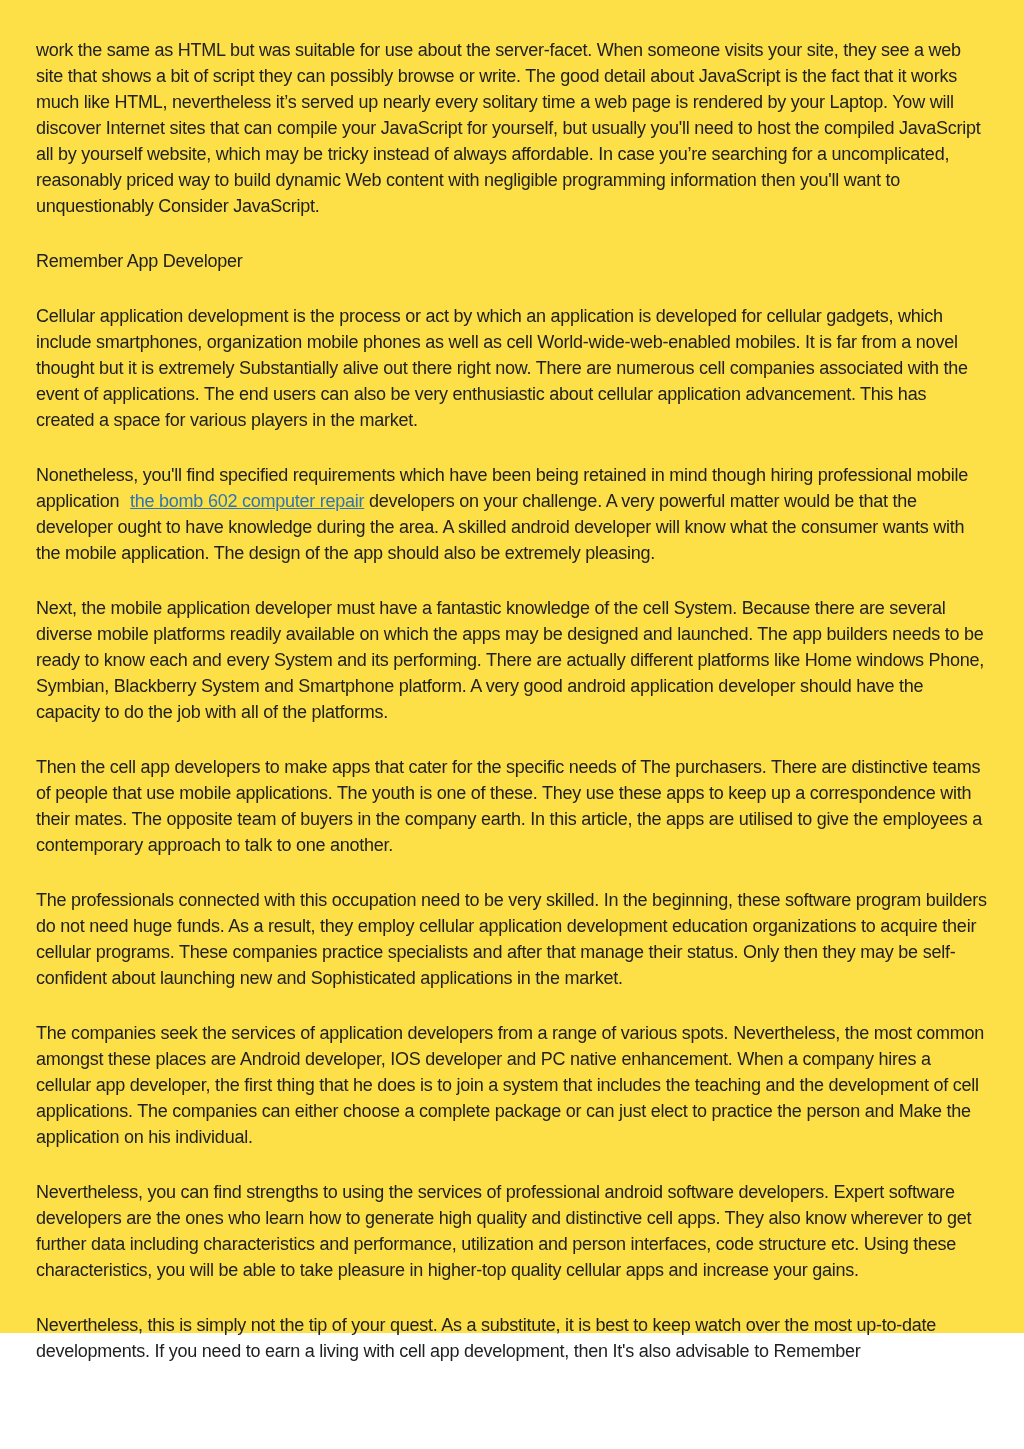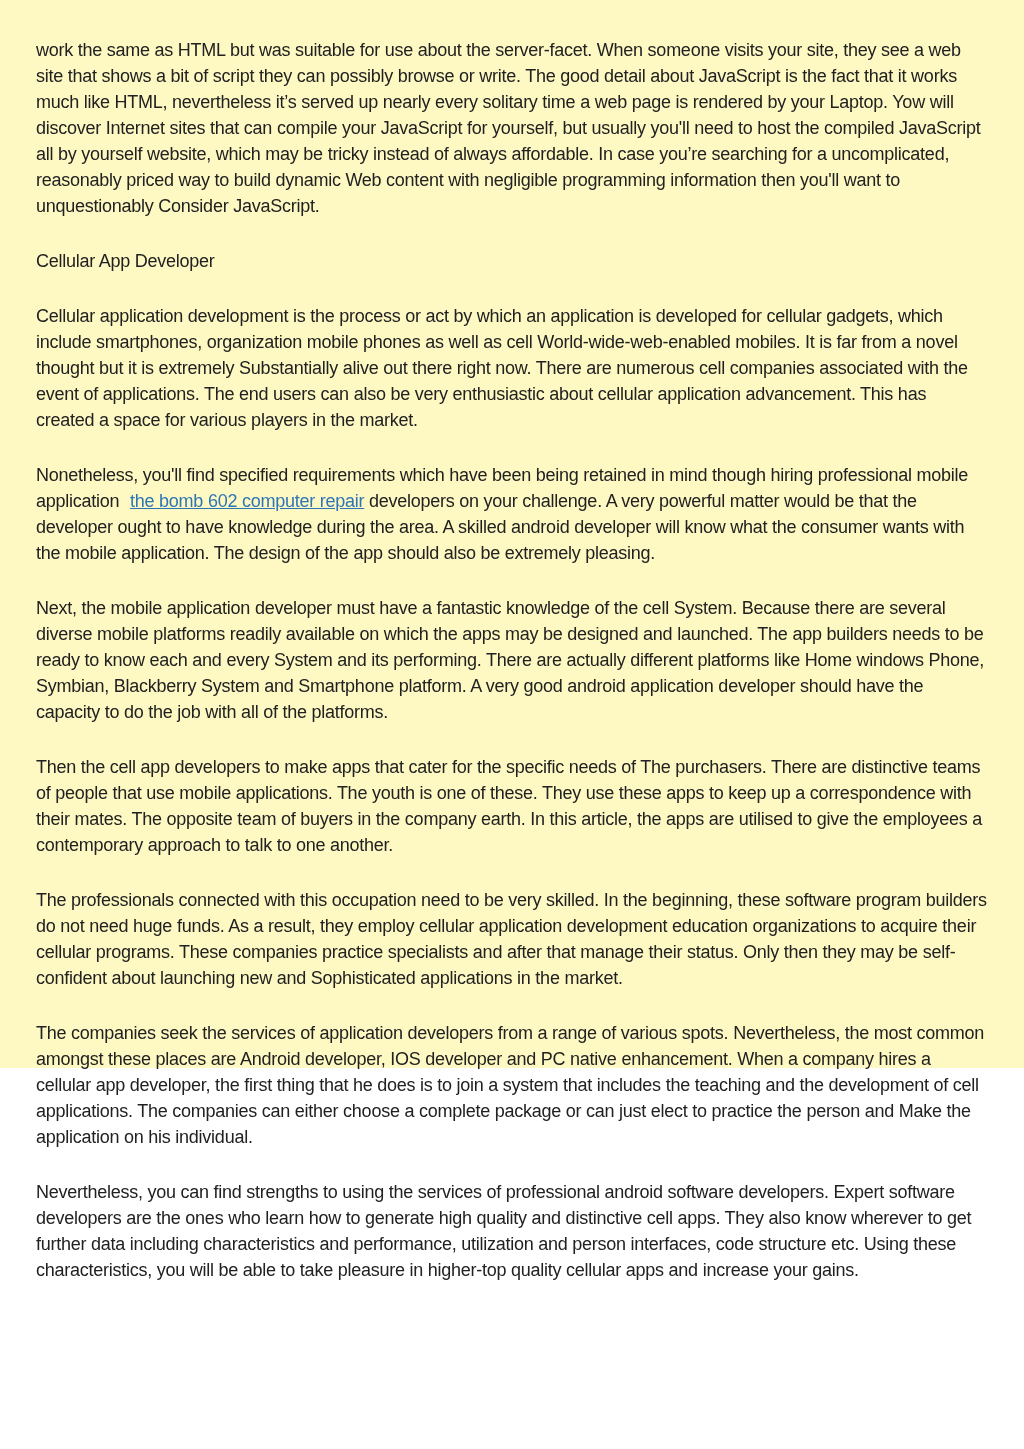--- a/index.html
+++ b/index.html
@@ -9,23 +9,23 @@
   }
   body {
     width: 1024px;
     height: 1449px;
     overflow: hidden;
     font-family: "Liberation Sans", sans-serif;
   }
   .page {
     box-sizing: border-box;
     width: 1024px;
-    height: 1068px;
+    height: 1333px;
     padding: 37px 35px 0 36px;
-    background: #fef9c3;
+    background: #fde047;
   }
   .page p {
     margin: 0 0 29px 0;
     font-size: 18px;
     line-height: 26px;
     letter-spacing: -0.25px;
     color: #212121;
     text-align: left;
   }
   .page p.heading {
@@ -39,30 +39,31 @@
     margin-left: 6px;
   }
 </style>
 </head>
 <body>
 
 <div class="page">
 
   <p>work the same as HTML but was suitable for use about the server-facet. When someone visits your site, they see a web site that shows a bit of script they can possibly browse or write. The good detail about JavaScript is the fact that it works much like HTML, nevertheless it’s served up nearly every solitary time a web page is rendered by your Laptop. Yow will discover Internet sites that can compile your JavaScript for yourself, but usually you'll need to host the compiled JavaScript all by yourself website, which may be tricky instead of always affordable. In case you’re searching for a uncomplicated, reasonably priced way to build dynamic Web content with negligible programming information then you'll want to unquestionably Consider JavaScript.</p>
 
-  <p class="heading">Cellular App Developer</p>
+  <p class="heading">Remember App Developer</p>
 
   <p>Cellular application development is the process or act by which an application is developed for cellular gadgets, which include smartphones, organization mobile phones as well as cell World-wide-web-enabled mobiles. It is far from a novel thought but it is extremely Substantially alive out there right now. There are numerous cell companies associated with the event of applications. The end users can also be very enthusiastic about cellular application advancement. This has created a space for various players in the market.</p>
 
   <p><span>Nonetheless, you'll find specified requirements which have been being retained in mind though hiring professional mobile application </span><a href="#">the bomb 602 computer repair</a><span> developers on your challenge. A very powerful matter would be that the developer ought to have knowledge during the area. A skilled android developer will know what the consumer wants with the mobile application. The design of the app should also be extremely pleasing.</span></p>
 
   <p>Next, the mobile application developer must have a fantastic knowledge of the cell System. Because there are several diverse mobile platforms readily available on which the apps may be designed and launched. The app builders needs to be ready to know each and every System and its performing. There are actually different platforms like Home windows Phone, Symbian, Blackberry System and Smartphone platform. A very good android application developer should have the capacity to do the job with all of the platforms.</p>
 
   <p>Then the cell app developers to make apps that cater for the specific needs of The purchasers. There are distinctive teams of people that use mobile applications. The youth is one of these. They use these apps to keep up a correspondence with their mates. The opposite team of buyers in the company earth. In this article, the apps are utilised to give the employees a contemporary approach to talk to one another.</p>
 
   <p>The professionals connected with this occupation need to be very skilled. In the beginning, these software program builders do not need huge funds. As a result, they employ cellular application development education organizations to acquire their cellular programs. These companies practice specialists and after that manage their status. Only then they may be self-confident about launching new and Sophisticated applications in the market.</p>
 
   <p>The companies seek the services of application developers from a range of various spots. Nevertheless, the most common amongst these places are Android developer, IOS developer and PC native enhancement. When a company hires a cellular app developer, the first thing that he does is to join a system that includes the teaching and the development of cell applications. The companies can either choose a complete package or can just elect to practice the person and Make the application on his individual.</p>
 
   <p>Nevertheless, you can find strengths to using the services of professional android software developers. Expert software developers are the ones who learn how to generate high quality and distinctive cell apps. They also know wherever to get further data including characteristics and performance, utilization and person interfaces, code structure etc. Using these characteristics, you will be able to take pleasure in higher-top quality cellular apps and increase your gains.</p>
 
+  <p>Nevertheless, this is simply not the tip of your quest. As a substitute, it is best to keep watch over the most up-to-date developments. If you need to earn a living with cell app development, then It's also advisable to Remember</p>
 
 </div>
 
 </body></html>

